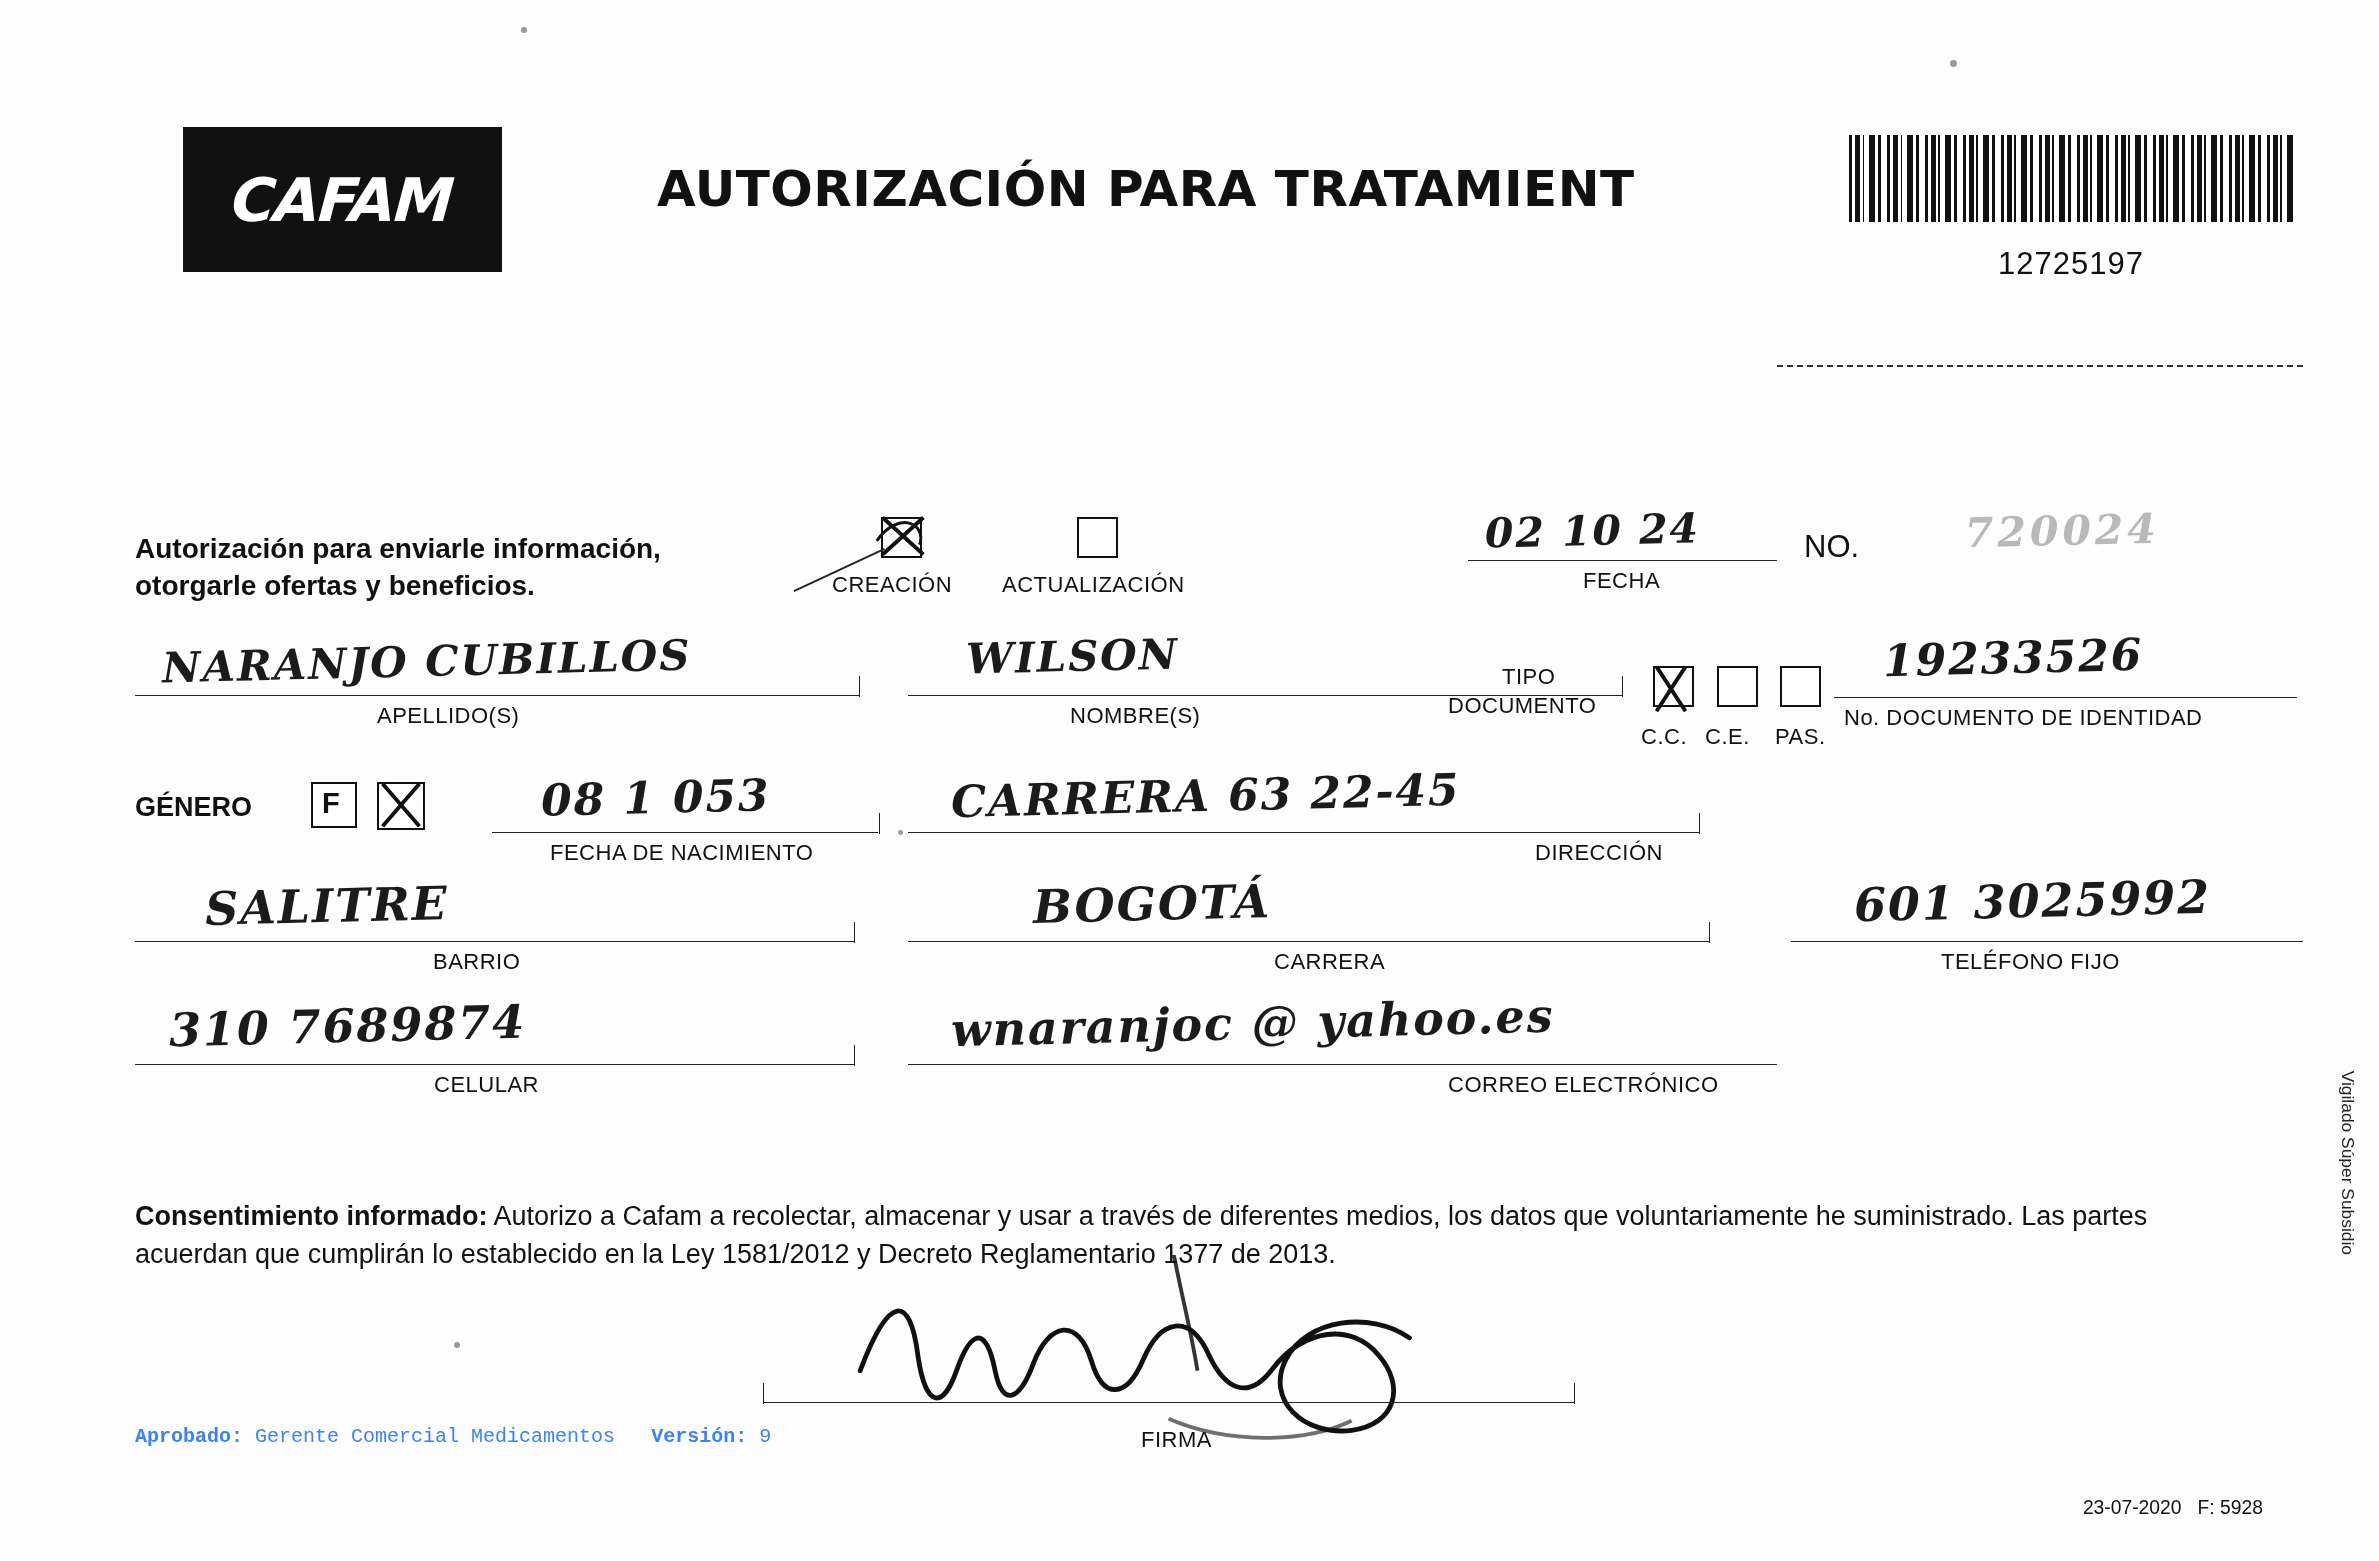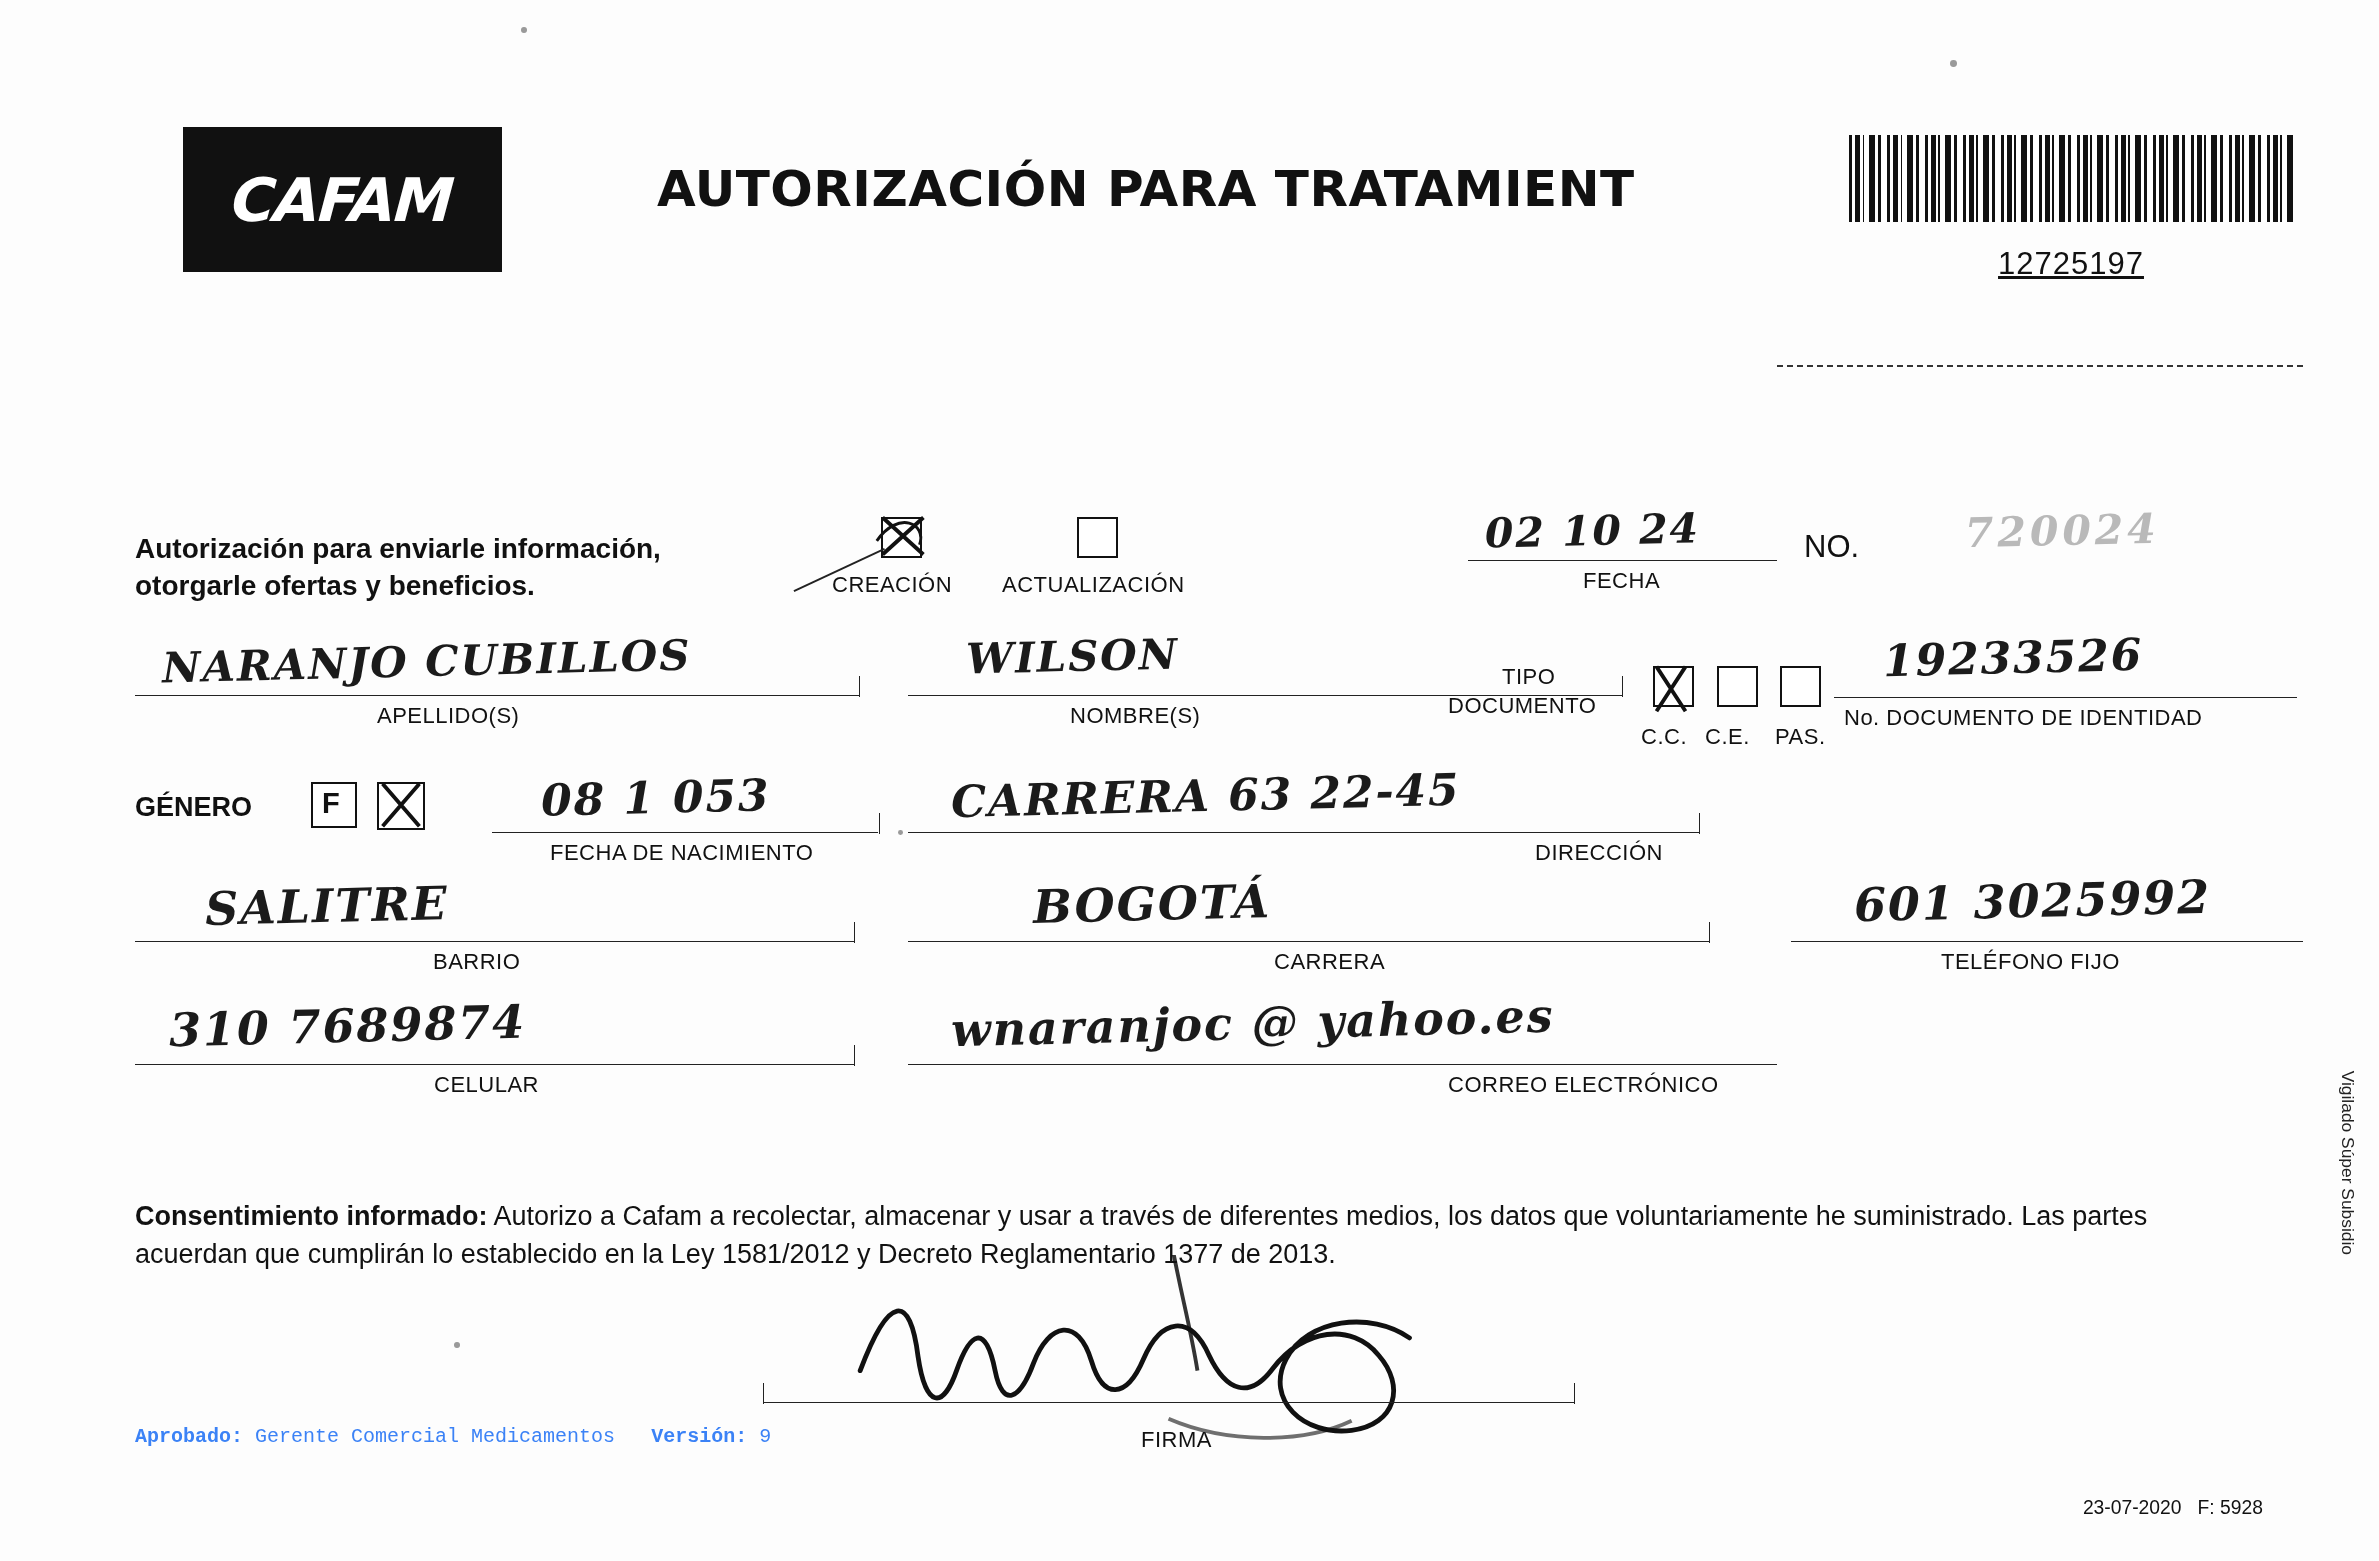--- a/index.html
+++ b/index.html
@@ -92,21 +92,20 @@
   .barcode-num {
     position: absolute;
     left: 1849px;
     top: 246px;
     width: 444px;
     text-align: center;
     font-family: "Liberation Sans", sans-serif;
     font-size: 31px;
     letter-spacing: 1px;
     color: #111;
-    text-decoration: underline;
   }
   .dashline {
     position: absolute;
     left: 1777px;
     top: 365px;
     width: 526px;
     border-top: 2.9px dashed #333;
   }
 
   

